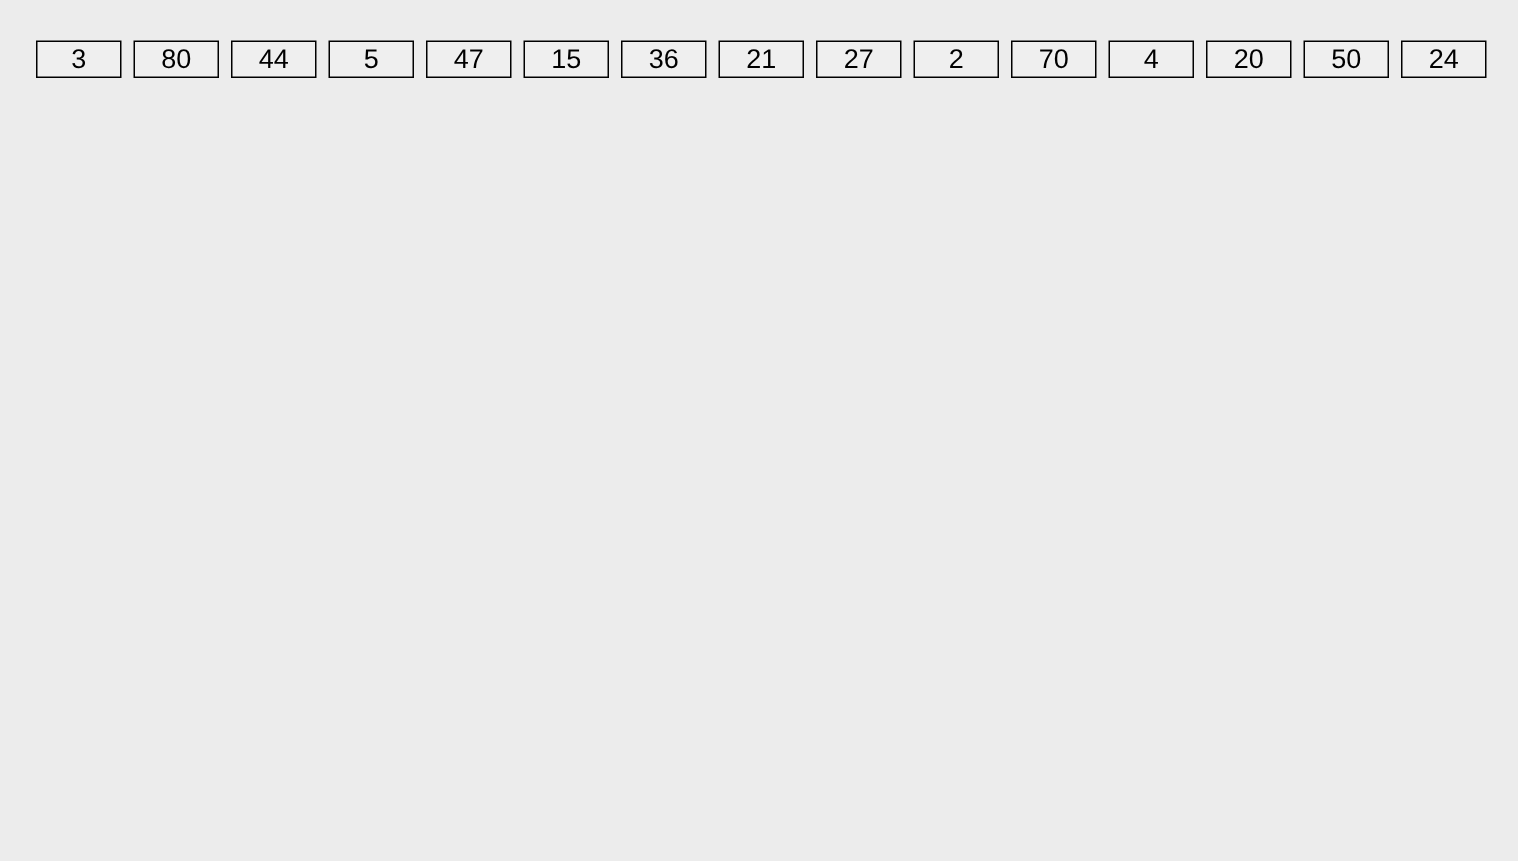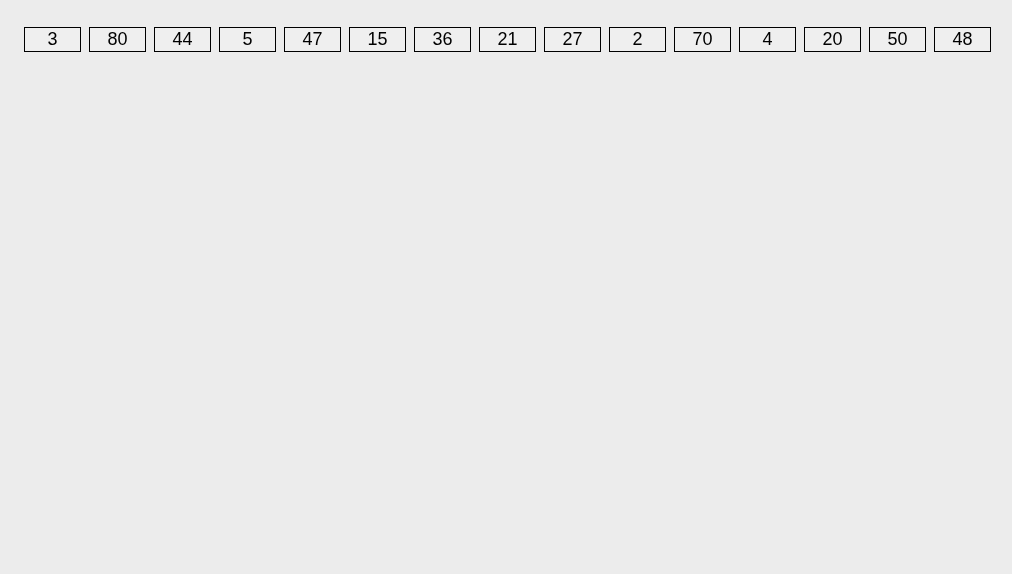--- a/index.html
+++ b/index.html
@@ -45,14 +45,14 @@
   <button class="num-button">47</button>
   <button class="num-button">15</button>
   <button class="num-button">36</button>
   <button class="num-button">21</button>
   <button class="num-button">27</button>
   <button class="num-button">2</button>
   <button class="num-button">70</button>
   <button class="num-button">4</button>
   <button class="num-button">20</button>
   <button class="num-button">50</button>
-  <button class="num-button">48</button>
+  <button class="num-button">24</button>
 </div>
 
 </body></html>

